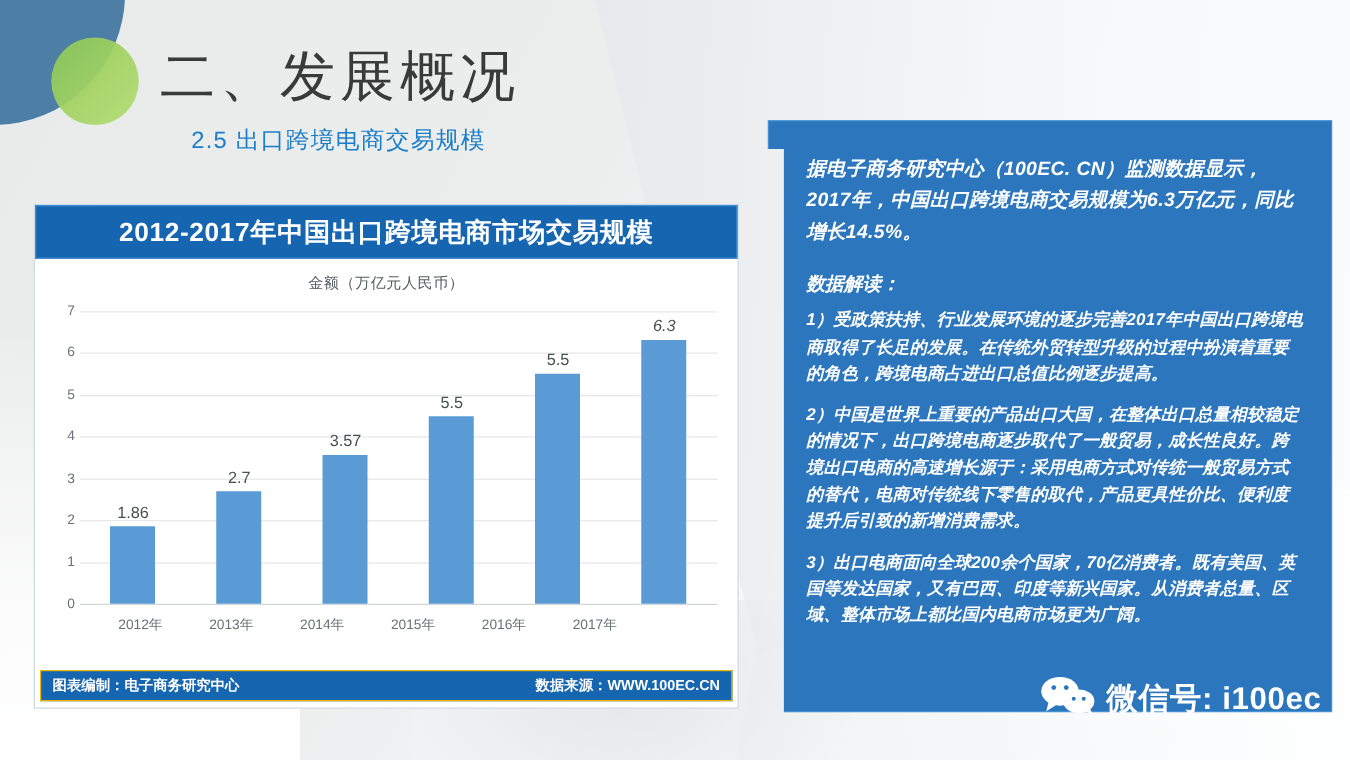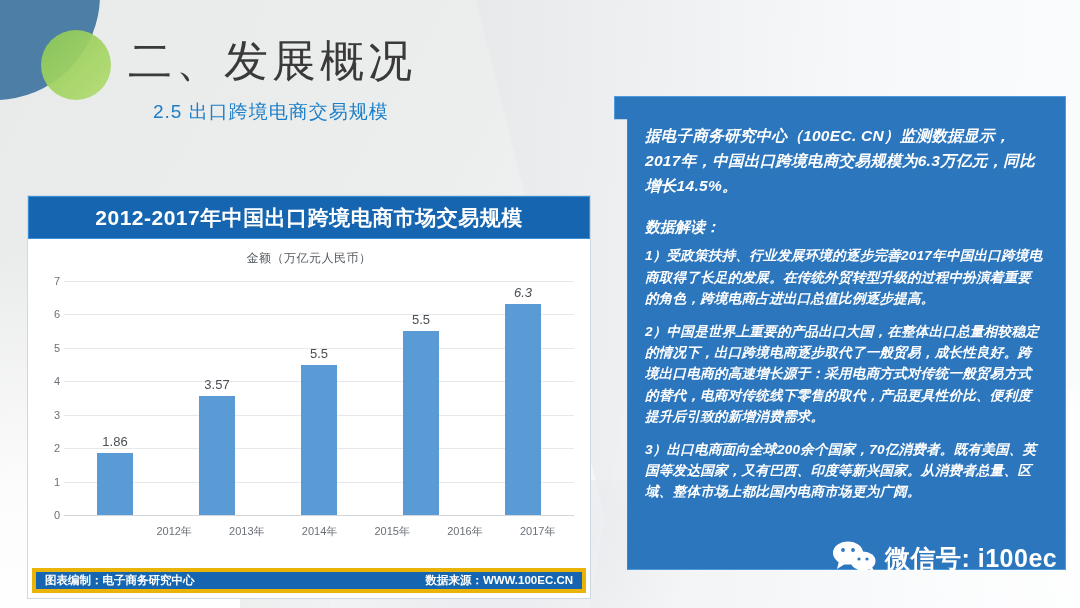--- a/index.html
+++ b/index.html
@@ -89,21 +89,20 @@
   }
 
   
   .chart-card {
     position: absolute;
     left: 27px; top: 163px;
     width: 564px; height: 404px;
     background: #ffffff;
     border: 1px solid #cfd8e0;
     box-sizing: border-box;
-    margin-top: 32px;
   }
   .chart-title-bar {
     height: 43px;
     background: #1565b0;
     display: flex;
     align-items: center;
     justify-content: center;
     border: 1px solid #3b8fd6;
     box-sizing: border-box;
   }
@@ -173,35 +172,35 @@
     transform: translateX(-50%);
     font-size: 13px;
     color: #4a4f54;
     white-space: nowrap;
   }
   .xlabels {
     position: absolute;
     left: 38px; right: 6px;
     bottom: 2px;
     display: flex;
-    justify-content: flex-end;
+    justify-content: flex-start;
   }
   .xlabel {
     width: 14.6%;
     text-align: center;
     font-size: 11px;
     color: #6a7077;
   }
 
   .chart-footer {
     position: absolute;
     left: 4px; right: 4px; bottom: 5px;
     height: 25px;
     background: #1565b0;
-    border: 4px solid #eab308;
+    border: 1px solid #eab308;
     box-sizing: border-box;
     display: flex;
     align-items: center;
     justify-content: space-between;
     padding: 0 9px;
   }
   .chart-footer span {
     color: #ffffff;
     font-size: 11.5px;
     font-weight: bold;
@@ -294,20 +293,24 @@
             <div class="gridline" style="top: 42.8571%;"></div>
             <div class="gridline" style="top: 57.1429%;"></div>
             <div class="gridline" style="top: 71.4286%;"></div>
             <div class="gridline" style="top: 85.7143%;"></div>
             <div class="gridline zero" style="top: 100%;"></div>
           </div>
         <div class="bars" id="bars">
             <div class="bar-slot">
               <div class="bar" style="height: 26.5714%; background: rgb(91, 155, 213);"></div>
               <div class="bar-value" style="bottom: calc(26.5714% + 4px);">1.86</div>
+            </div>
+            <div class="bar-slot">
+              <div class="bar" style="height: 38.5714%; background: rgb(91, 155, 213);"></div>
+              <div class="bar-value" style="bottom: calc(38.5714% + 4px);">2.7</div>
             </div>
             <div class="bar-slot">
               <div class="bar" style="height: 51%; background: rgb(91, 155, 213);"></div>
               <div class="bar-value" style="bottom: calc(51% + 4px);">3.57</div>
             </div>
             <div class="bar-slot">
               <div class="bar" style="height: 64.2857%; background: rgb(91, 155, 213);"></div>
               <div class="bar-value" style="bottom: calc(64.2857% + 4px);">5.5</div>
             </div>
             <div class="bar-slot">

